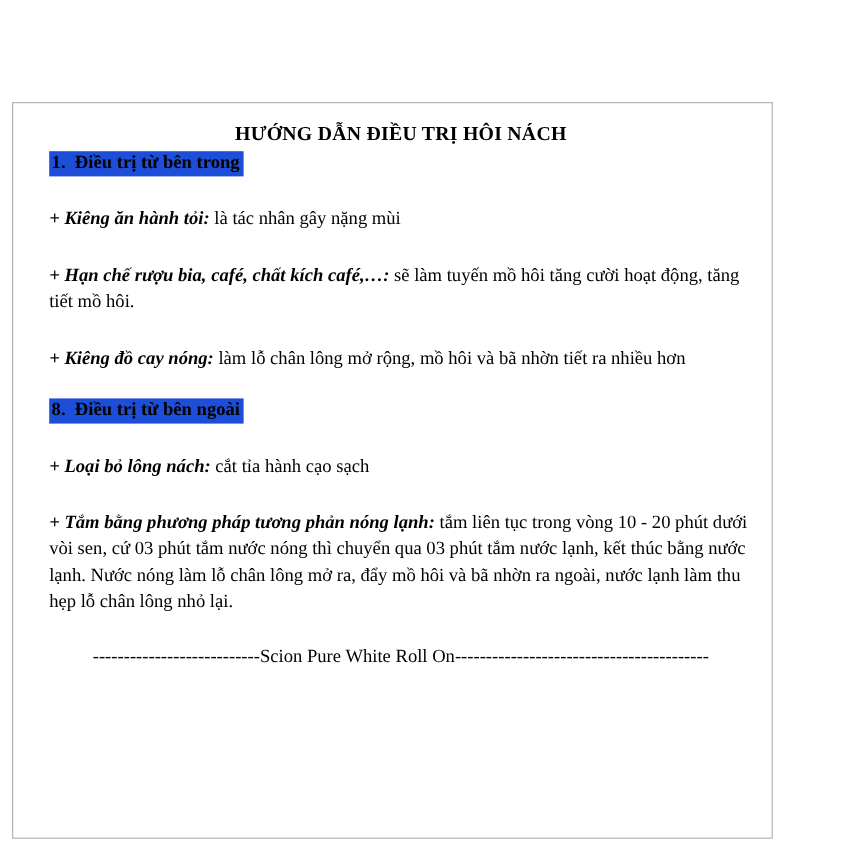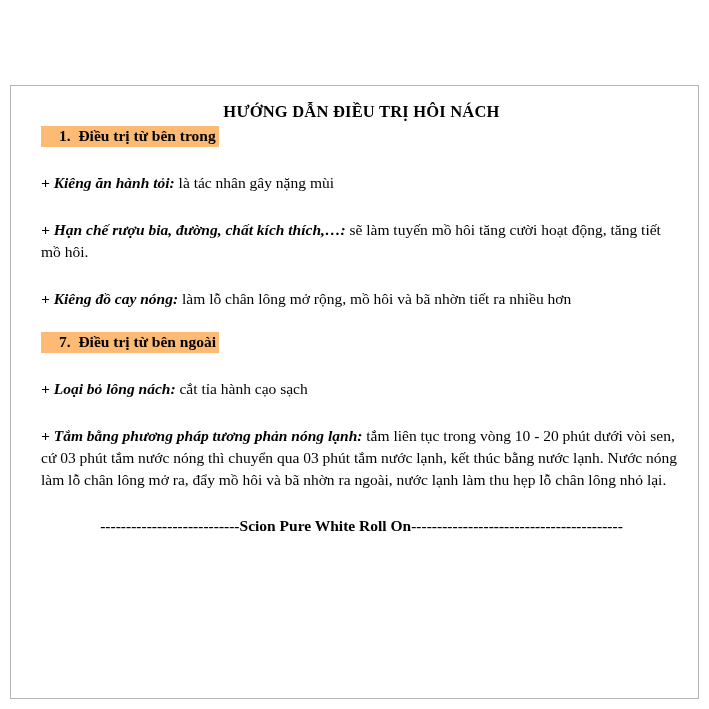--- a/index.html
+++ b/index.html
@@ -12,21 +12,21 @@
     height: 709px;
     position: relative;
     font-family: "Liberation Serif", "DejaVu Serif", serif;
     color: #000000;
     overflow: hidden;
   }
   .doc-frame {
     position: absolute;
     left: 10px;
     top: 85px;
-    width: 689px;
+    width: 634px;
     height: 614px;
     box-sizing: border-box;
     border: 1px solid #b4b4b4;
     background: #ffffff;
     padding: 16px 16px 0 30px;
   }
   .page-title {
     margin: 0 0 4px 0;
     font-size: 16.5px;
     font-weight: bold;
@@ -35,65 +35,65 @@
     white-space: pre-wrap;
   }
   .section-heading {
     margin: 4px 0 0 0;
   }
   .section-heading.second {
     margin-top: 22px;
   }
   .hl {
     display: inline-block;
-    background: #fdba74;
+    background: #1d4ed8;
     font-weight: bold;
     font-size: 15.5px;
-    padding: 1px 3px 2px 18px;
+    padding: 1px 3px 2px 2px;
     white-space: pre-wrap;
   }
   p.item {
     margin: 25px 0 0 0;
     font-size: 15.5px;
     line-height: 22px;
     white-space: pre-wrap;
   }
   p.item .lead {
     font-weight: bold;
     font-style: italic;
   }
   p.footer-line {
     margin: 24px 0 0 0;
     font-size: 15.5px;
-    font-weight: bold;
+    font-weight: normal;
     line-height: 22px;
     white-space: pre-wrap;
     text-align: center;
   }
 </style>
 </head>
 <body>
 
 <div class="doc-frame">
 
   <h1 class="page-title">HƯỚNG DẪN ĐIỀU TRỊ HÔI NÁCH</h1>
 
   <div class="section-heading">
     <span class="hl">1.  Điều trị từ bên trong</span>
   </div>
 
   <p class="item"><span class="lead">+ Kiêng ăn hành tỏi:</span><span> là tác nhân gây nặng mùi</span></p>
 
 
-  <p class="item"><span class="lead">+ Hạn chế rượu bia, đường, chất kích thích,…:</span><span> sẽ làm tuyến mồ hôi tăng cười hoạt động, tăng tiết mồ hôi.</span></p>
+  <p class="item"><span class="lead">+ Hạn chế rượu bia, café, chất kích café,…:</span><span> sẽ làm tuyến mồ hôi tăng cười hoạt động, tăng tiết mồ hôi.</span></p>
 
   <p class="item"><span class="lead">+ Kiêng đồ cay nóng:</span><span> làm lỗ chân lông mở rộng, mồ hôi và bã nhờn tiết ra nhiều hơn</span></p>
 
   <div class="section-heading second">
-    <span class="hl">7.  Điều trị từ bên ngoài</span>
+    <span class="hl">8.  Điều trị từ bên ngoài</span>
   </div>
 
   <p class="item"><span class="lead">+ Loại bỏ lông nách:</span><span> cắt tỉa hành cạo sạch</span></p>
 
   <p class="item"><span class="lead">+ Tắm bằng phương pháp tương phản nóng lạnh:</span><span> tắm liên tục trong vòng 10 - 20 phút dưới vòi sen, cứ 03 phút tắm nước nóng thì chuyển qua 03 phút tắm nước lạnh, kết thúc bằng nước lạnh. Nước nóng làm lỗ chân lông mở ra, đẩy mồ hôi và bã nhờn ra ngoài, nước lạnh làm thu hẹp lỗ chân lông nhỏ lại.</span></p>
 
 
   <p class="footer-line">---------------------------Scion Pure White Roll On-----------------------------------------</p>
 
 </div>

